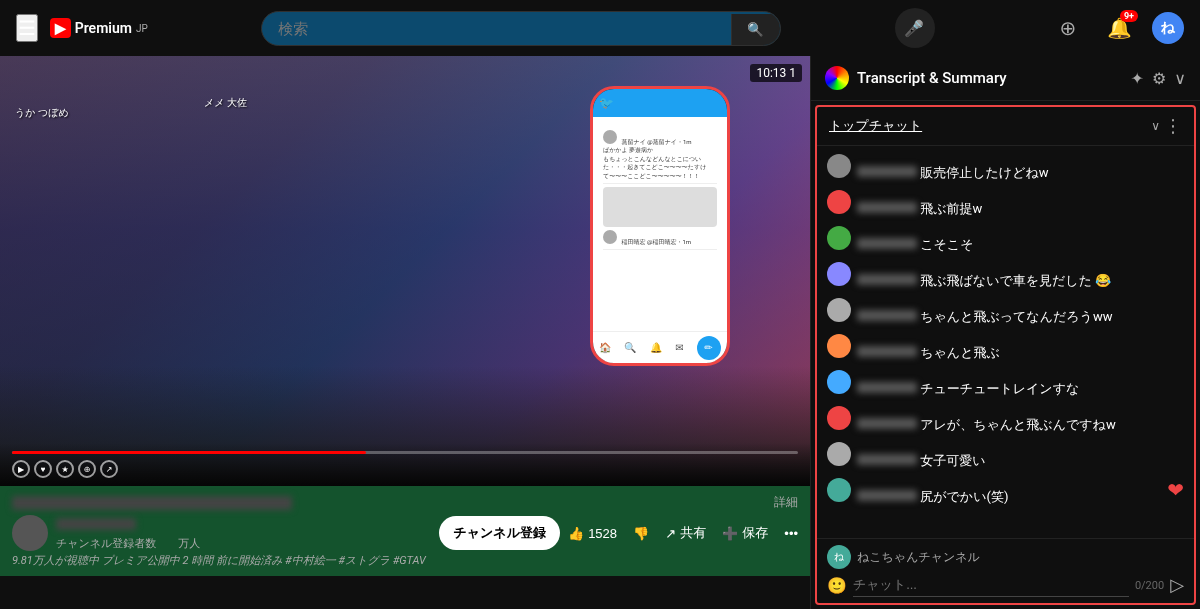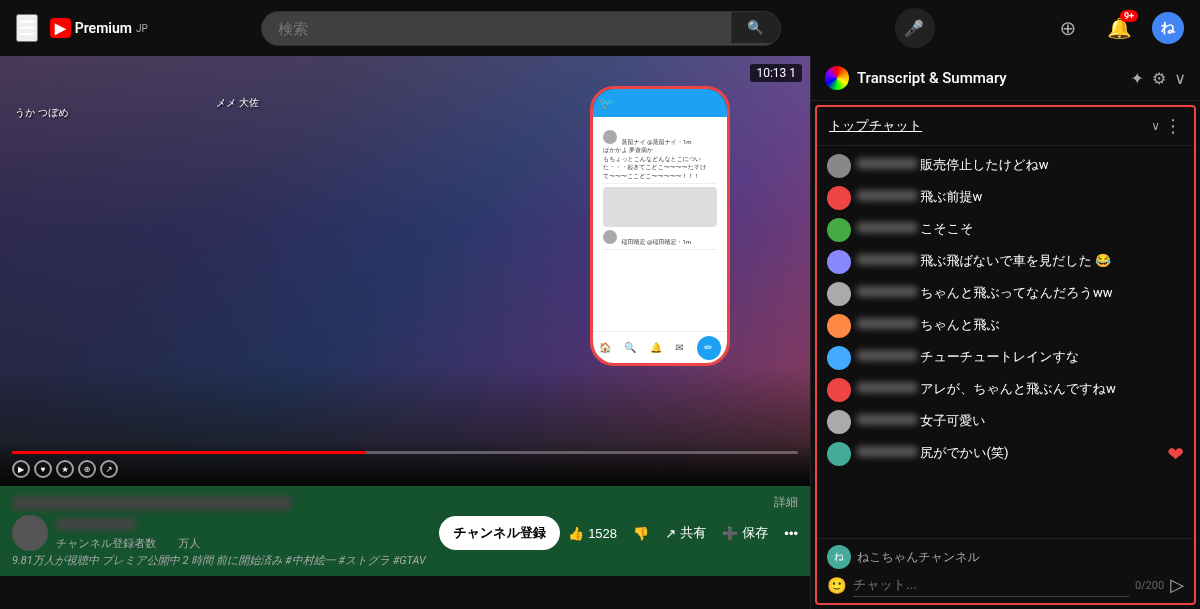--- a/index.html
+++ b/index.html
@@ -11,22 +11,22 @@
       height: 56px; padding: 0 16px; gap: 16px; position: relative; z-index: 10;
     }
     .header-left { display: flex; align-items: center; gap: 12px; }
     .menu-icon { font-size: 20px; cursor: pointer; color: #fff; }
     .logo { display: flex; align-items: center; gap: 4px; }
     .logo-yt { background: #ff0000; color: #fff; border-radius: 4px; padding: 2px 5px; font-size: 14px; font-weight: bold; }
     .logo-premium { color: #fff; font-size: 14px; font-weight: 600; }
     .logo-jp { color: #aaa; font-size: 10px; vertical-align: super; }
 
     .search-bar {
-      display: flex; align-items: flex-start; flex: 1; max-width: 520px; margin: 0 auto;
-      background: #404040; border: 1px solid #303030; border-radius: 40px; overflow: hidden;
+      display: flex; align-items: flex-end; flex: 1; max-width: 520px; margin: 0 auto;
+      background: #0c4a6e; border: 1px solid #303030; border-radius: 40px; overflow: hidden;
     }
     .search-input {
       flex: 1; background: transparent; border: none; outline: none; color: #aaa;
       padding: 8px 16px; font-size: 15px;
     }
     .search-btn {
       background: #222; border: none; border-left: 1px solid #303030;
       padding: 8px 16px; cursor: pointer; color: #aaa;
     }
     .mic-btn {
@@ -163,21 +163,21 @@
 
     .chat-messages { flex: 1; overflow-y: auto; padding: 4px 0; }
     .chat-messages::-webkit-scrollbar { width: 4px; }
     .chat-messages::-webkit-scrollbar-track { background: transparent; }
     .chat-messages::-webkit-scrollbar-thumb { background: #444; border-radius: 2px; }
 
     .chat-msg {
       display: flex; align-items: flex-start; padding: 4px 10px; gap: 6px;
     }
     .msg-avatar { width: 24px; height: 24px; border-radius: 50%; flex-shrink: 0; }
-    .msg-content { flex: 1; }
+    .msg-content { flex: 1; margin-top: 8px; }
     .msg-name-blur { background: #555; border-radius: 2px; width: 60px; height: 11px; display: inline-block; filter: blur(3px); }
     .msg-text { font-size: 13px; color: #fff; }
     .heart-icon { color: #e44; font-size: 20px; margin-left: auto; }
 
     .chat-footer { border-top: 1px solid #222; padding: 6px 10px; }
     .chat-user-row { display: flex; align-items: center; gap: 6px; margin-bottom: 4px; }
     .chat-user-avatar { width: 24px; height: 24px; border-radius: 50%; background: #4a9; display: flex; align-items: center; justify-content: center; font-size: 10px; color: #fff; }
     .chat-user-name { font-size: 12px; color: #aaa; }
     .chat-input-row { display: flex; align-items: center; gap: 6px; }
     .chat-input { flex: 1; background: transparent; border: none; border-bottom: 1px solid #444; color: #aaa; font-size: 13px; padding: 4px 0; outline: none; }
@@ -215,21 +215,21 @@
 <div class="main">
 
   <div class="video-area">
     <div class="video-player">
       <div class="video-bg">
 
         <div class="scene-overlay"></div>
 
         <div style="position:absolute;bottom:0;left:0;right:0;height:120px;background:linear-gradient(180deg,transparent,#1a1a1a);"></div>
         <div style="position:absolute;left:15px;top:50px;font-size:10px;color:#fff;text-shadow:1px 1px 2px #000;">うか つぼめ</div>
-        <div style="position:absolute;left:216px;top:40px;font-size:10px;color:#fff;text-shadow:1px 1px 2px #000;">メメ 大佐</div>
+        <div style="position:absolute;left:204px;top:40px;font-size:10px;color:#fff;text-shadow:1px 1px 2px #000;">メメ 大佐</div>
         <div class="timer-badge">10:13 1</div>
 
         <div class="phone-overlay">
           <div class="phone-top-bar">
             <span class="phone-twitter-icon">🐦</span>
           </div>
           <div class="phone-screen">
             <div class="phone-content">
               <div class="phone-tweet">
                 <span class="phone-avatar-small"></span>

